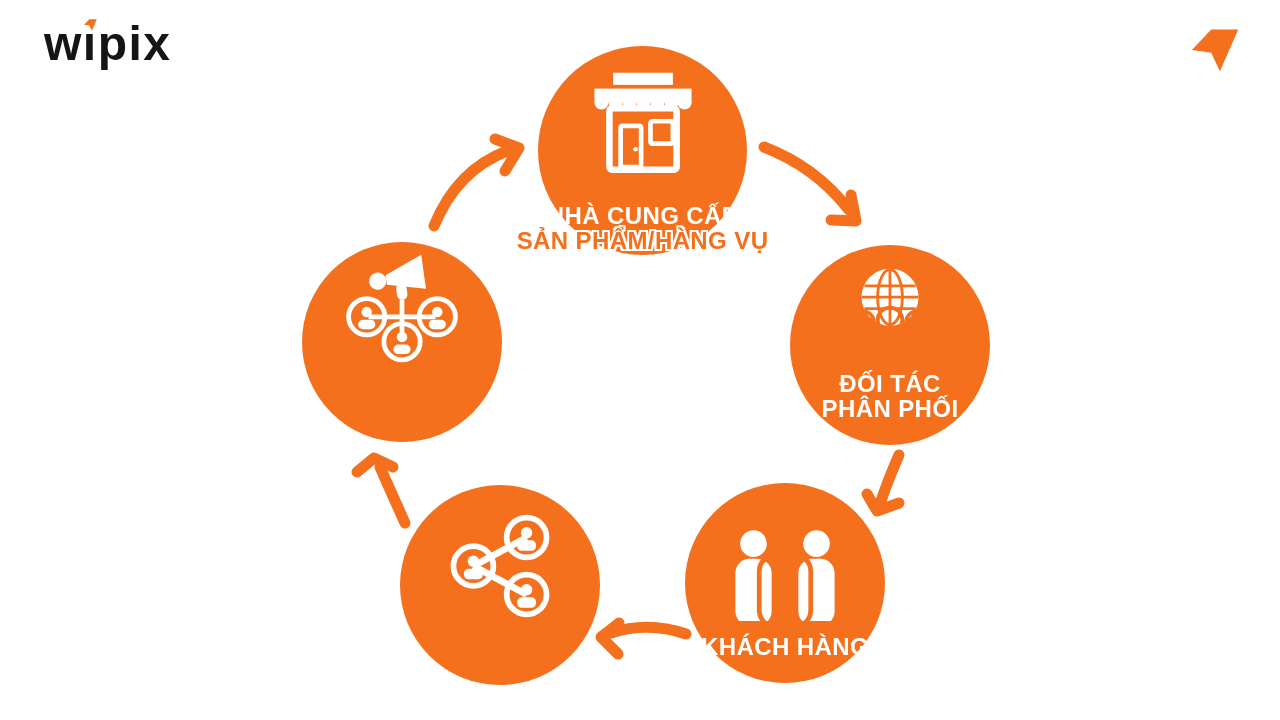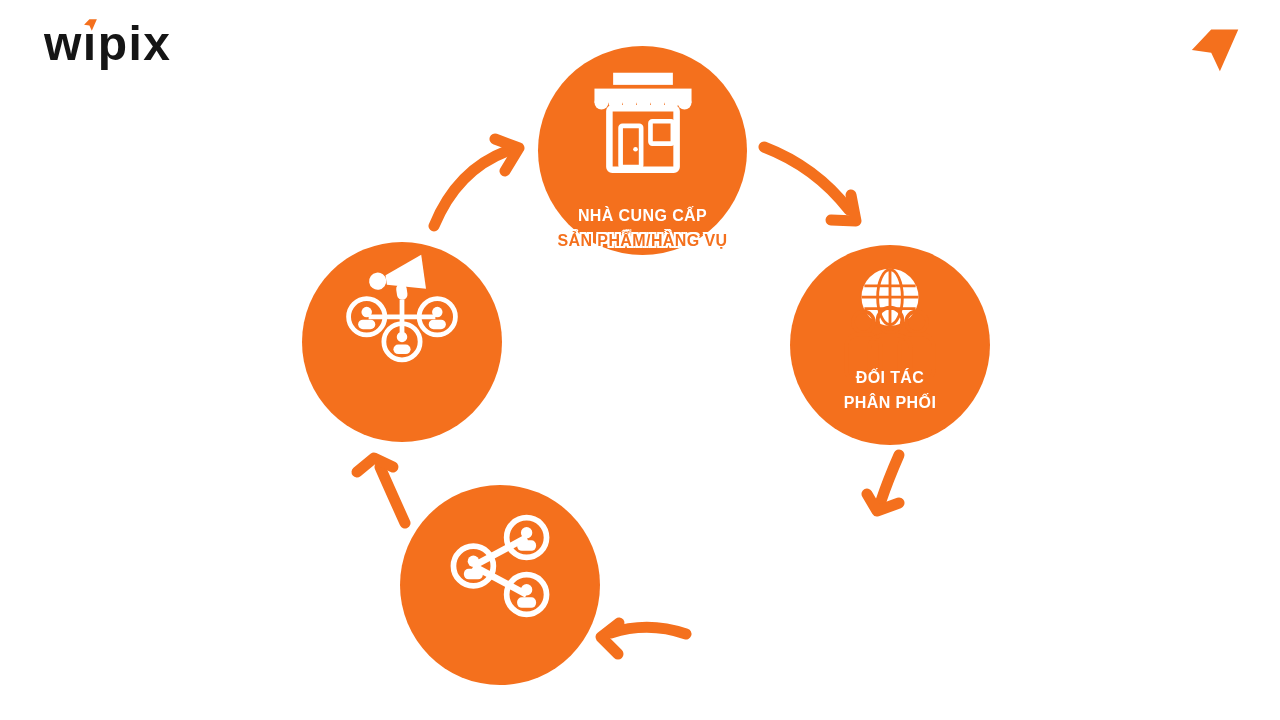--- a/index.html
+++ b/index.html
@@ -23,34 +23,34 @@
   .stroke-white { stroke:#fff; fill:none; }
   .stroke-accent { stroke:var(--accent); fill:none; }
   .corner-mark { position:absolute; right:34px; top:18px; width:58px; height:58px; }
   
   .node { position:absolute; border-radius:50%; background:var(--accent); }
   .node .icon { position:absolute; left:50%; transform:translateX(-50%); }
   .labels {
     position:absolute; left:50%; transform:translateX(-50%);
     text-align:center; white-space:nowrap; font-weight:bold; letter-spacing:.4px;
   }
-  .ln1, .ln2 { color:var(--label_text); font-size:16px; line-height:25px; }
+  .ln1, .ln2 { color:var(--label_text); font-size:24px; line-height:25px; }
   .ln2.outlined {
     color:var(--accent);
     text-shadow:
       -2px -2px 0 #fff, 0 -2px 0 #fff, 2px -2px 0 #fff,
       -2px  0   0 #fff,               2px  0   0 #fff,
       -2px  2px 0 #fff, 0  2px 0 #fff, 2px  2px 0 #fff;
   }
   .node-supplier   { left:538px; top:46px;  width:209px; height:209px; }
   .node-supplier .icon   { top:26px; }
   .node-supplier .labels { bottom:2px; }
   .node-distributor{ left:790px; top:245px; width:200px; height:200px; }
   .node-distributor .icon   { top:16px; }
-  .node-distributor .labels { bottom:30px; }
+  .node-distributor .labels { bottom:24px; }
   .node-customer   { left:685px; top:483px; width:200px; height:200px; }
   .node-customer .icon   { top:28px; }
   .node-customer .labels { bottom:24px; }
   .node-network    { left:400px; top:485px; width:200px; height:200px; }
   .node-network .icon   { top:24px; }
   .node-network .labels { bottom:-6px; }
   .node-affiliate  { left:302px; top:242px; width:200px; height:200px; }
   .node-affiliate .icon   { top:10px; }
   .node-affiliate .labels { bottom:12px; }
   
@@ -136,20 +136,33 @@
       <rect class="fill-white stroke-accent" x="70" y="77" width="36" height="50" rx="13" stroke-width="4"></rect>
       <circle class="fill-white stroke-accent" cx="60" cy="62" r="13" stroke-width="4"></circle>
       <rect class="fill-white stroke-accent" x="38" y="78" width="44" height="50" rx="15" stroke-width="4"></rect>
     </svg>
     <div class="labels">
       <div class="ln1">ĐỐI TÁC</div>
       <div class="ln2">PHÂN PHỐI</div>
     </div>
   </div>
 
+  <div class="node node-customer">
+    <svg class="icon" width="124" height="110" viewBox="0 0 130 115">
+      <circle class="fill-white" cx="32" cy="34" r="14"></circle>
+      <rect class="fill-white" x="13" y="50" width="38" height="70" rx="15"></rect>
+      <circle class="fill-white" cx="98" cy="34" r="14"></circle>
+      <rect class="fill-white" x="79" y="50" width="38" height="70" rx="15"></rect>
+      <circle class="fill-white stroke-accent" cx="65" cy="25" r="18" stroke-width="5"></circle>
+      <rect class="fill-white stroke-accent" x="38" y="46" width="54" height="75" rx="17" stroke-width="5"></rect>
+    </svg>
+    <div class="labels">
+      <div class="ln1">KHÁCH HÀNG</div>
+    </div>
+  </div>
 
   <div class="node node-network">
     <svg class="icon" width="114" height="114" viewBox="0 0 120 120">
       <line class="stroke-white" x1="32" y1="60" x2="88" y2="30" stroke-width="7"></line>
       <line class="stroke-white" x1="32" y1="60" x2="88" y2="90" stroke-width="7"></line>
       <g>
         <circle class="fill-accent stroke-white" cx="32" cy="60" r="21" stroke-width="6"></circle>
         <circle class="fill-white" cx="32" cy="55" r="6"></circle>
         <rect class="fill-white" x="22" y="63" width="20" height="11" rx="5"></rect>
       </g>

